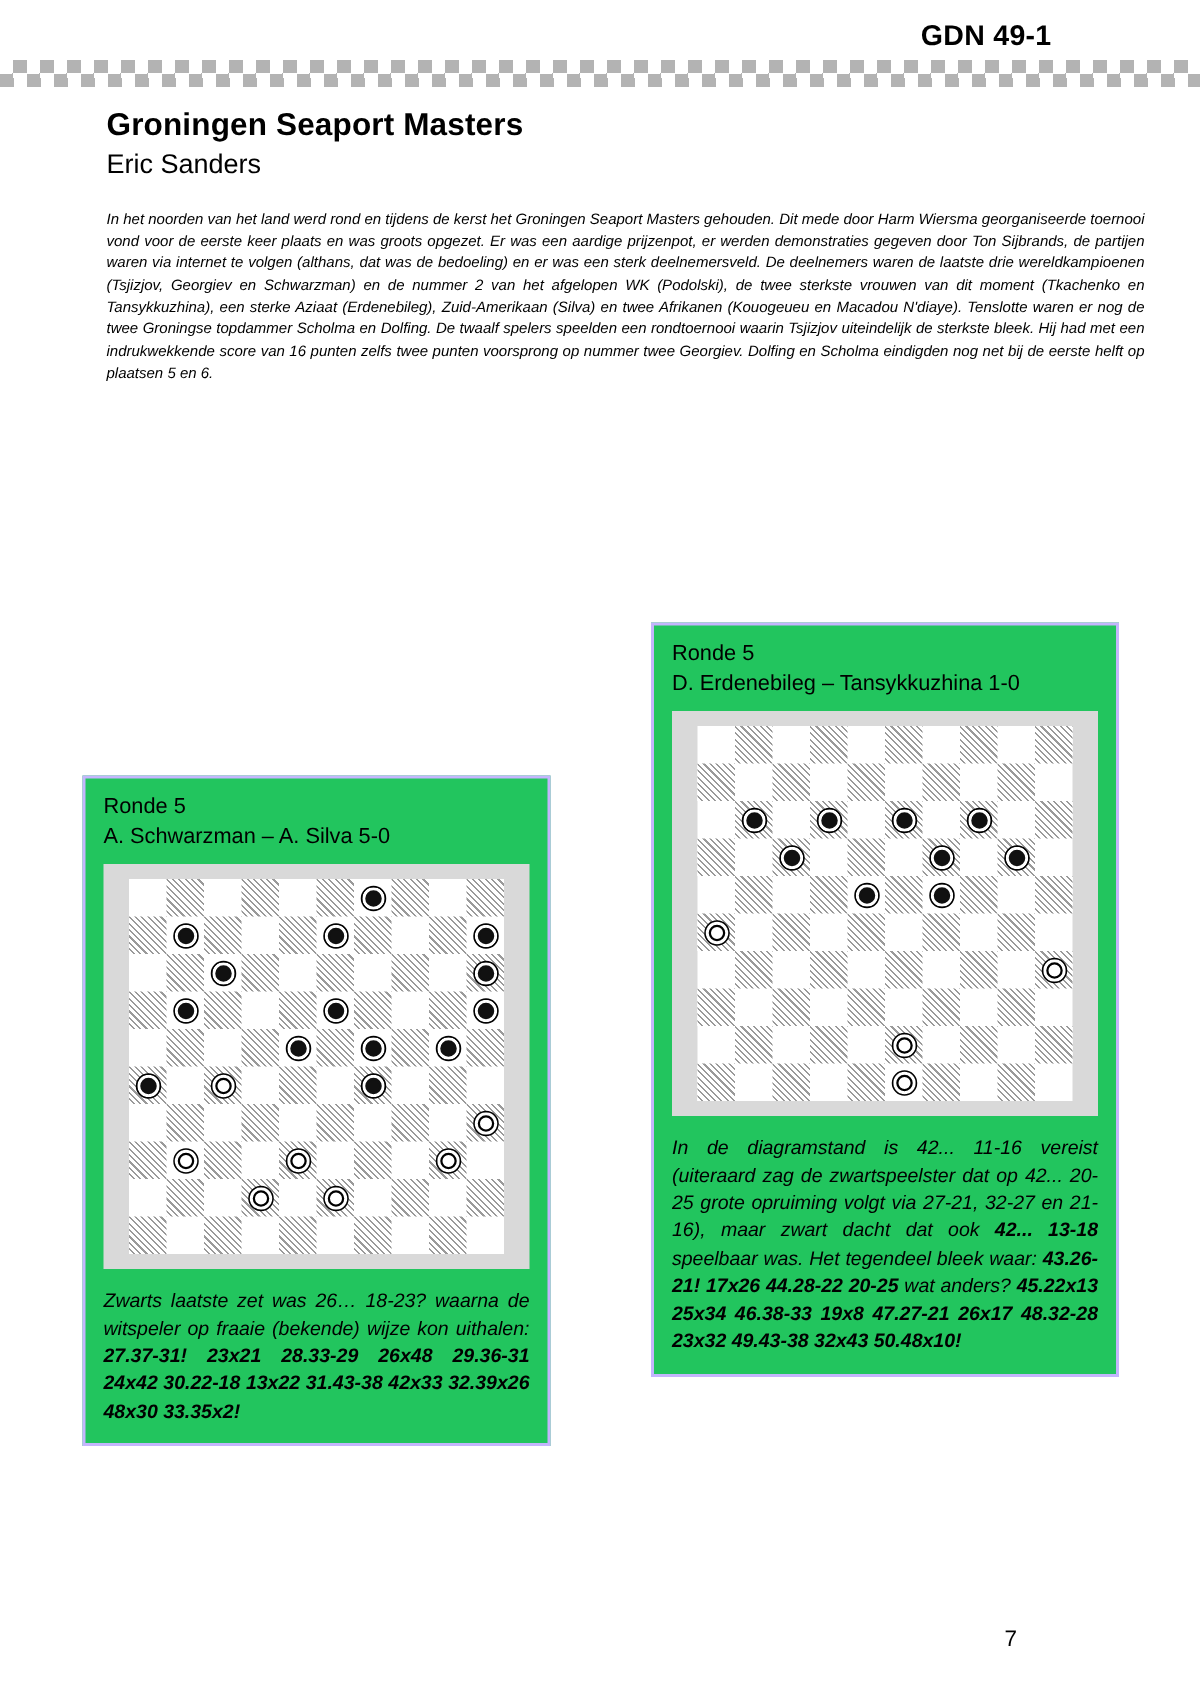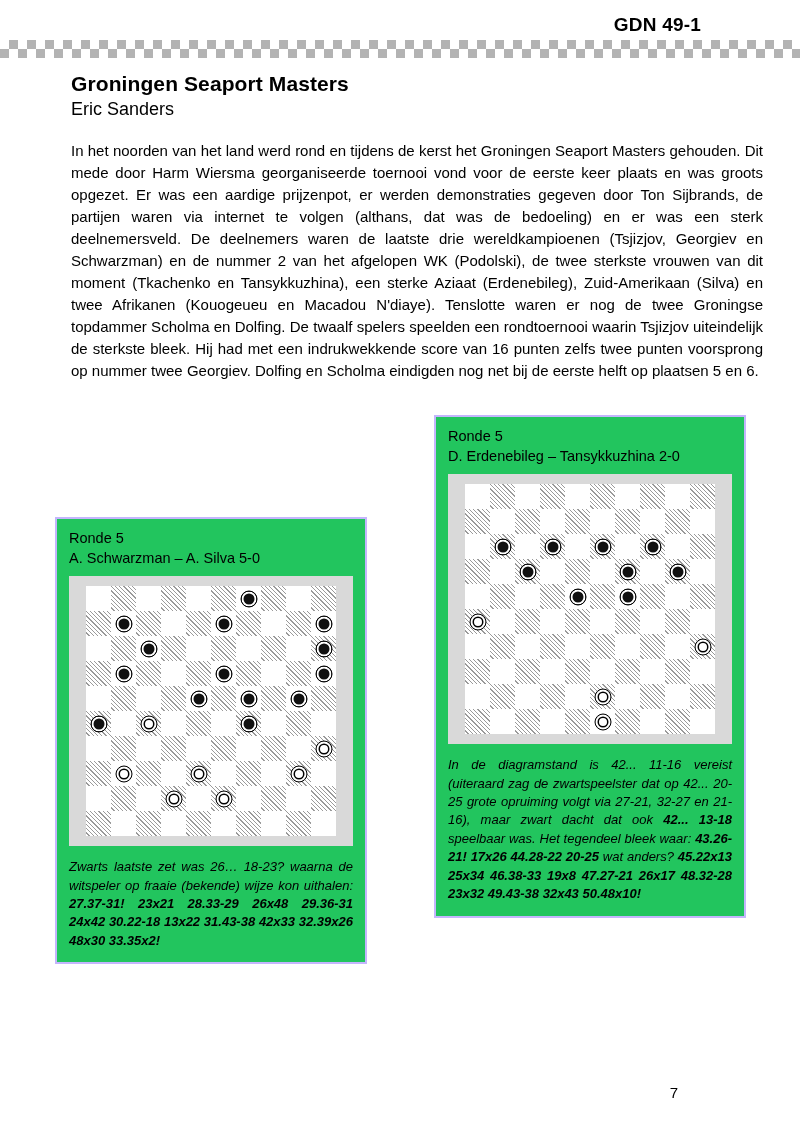--- a/index.html
+++ b/index.html
@@ -50,24 +50,25 @@
     font-size: 21px;
     font-weight: bold;
     margin: 0 0 3px 0;
     letter-spacing: 0.1px;
   }
   .byline {
     font-size: 18px;
     margin: 0 0 20px 0;
   }
   .body-text {
-    font-size: 15px;
+    font-size: 10px;
     line-height: 1.47;
     text-align: justify;
     margin: 0;
+    font-style: italic;
   }
   .body-text.second {
     margin-top: 17px;
     width: 340px;
     text-align: left;
   }
   
   .box {
     position: absolute;
     border: 2px solid #c4b5fd;
@@ -164,21 +165,21 @@
 
   <div class="article">
     <h1>Groningen Seaport Masters</h1>
     <p class="byline">Eric Sanders</p>
     <p class="body-text">In het noorden van het land werd rond en tijdens de kerst het Groningen Seaport Masters gehouden. Dit mede door Harm Wiersma georganiseerde toernooi vond voor de eerste keer plaats en was groots opgezet. Er was een aardige prijzenpot, er werden demonstraties gegeven door Ton Sijbrands, de partijen waren via internet te volgen (althans, dat was de bedoeling) en er was een sterk deelnemersveld. De deelnemers waren de laatste drie wereldkampioenen (Tsjizjov, Georgiev en Schwarzman) en de nummer 2 van het afgelopen WK (Podolski), de twee sterkste vrouwen van dit moment (Tkachenko en Tansykkuzhina), een sterke Aziaat (Erdenebileg), Zuid-Amerikaan (Silva) en twee Afrikanen (Kouogeueu en Macadou N'diaye). Tenslotte waren er nog de twee Groningse topdammer Scholma en Dolfing. De twaalf spelers speelden een rondtoernooi waarin Tsjizjov uiteindelijk de sterkste bleek. Hij had met een indrukwekkende score van 16 punten  zelfs twee punten voorsprong op nummer twee Georgiev. Dolfing en Scholma eindigden nog net bij de eerste helft op plaatsen 5 en 6.</p>
   </div>
 
   <div class="box box-right">
     <p class="box-caption">
       <span>Ronde 5</span><br>
-      <span>D. Erdenebileg – Tansykkuzhina 2-0</span>
+      <span>D. Erdenebileg – Tansykkuzhina 1-0</span>
     </p>
     <div class="board-wrap">
       <div class="board" id="board-right">
           <div class="sq"></div>
           <div class="sq dark"></div>
           <div class="sq"></div>
           <div class="sq dark"></div>
           <div class="sq"></div>
           <div class="sq dark"></div>
           <div class="sq"></div>

